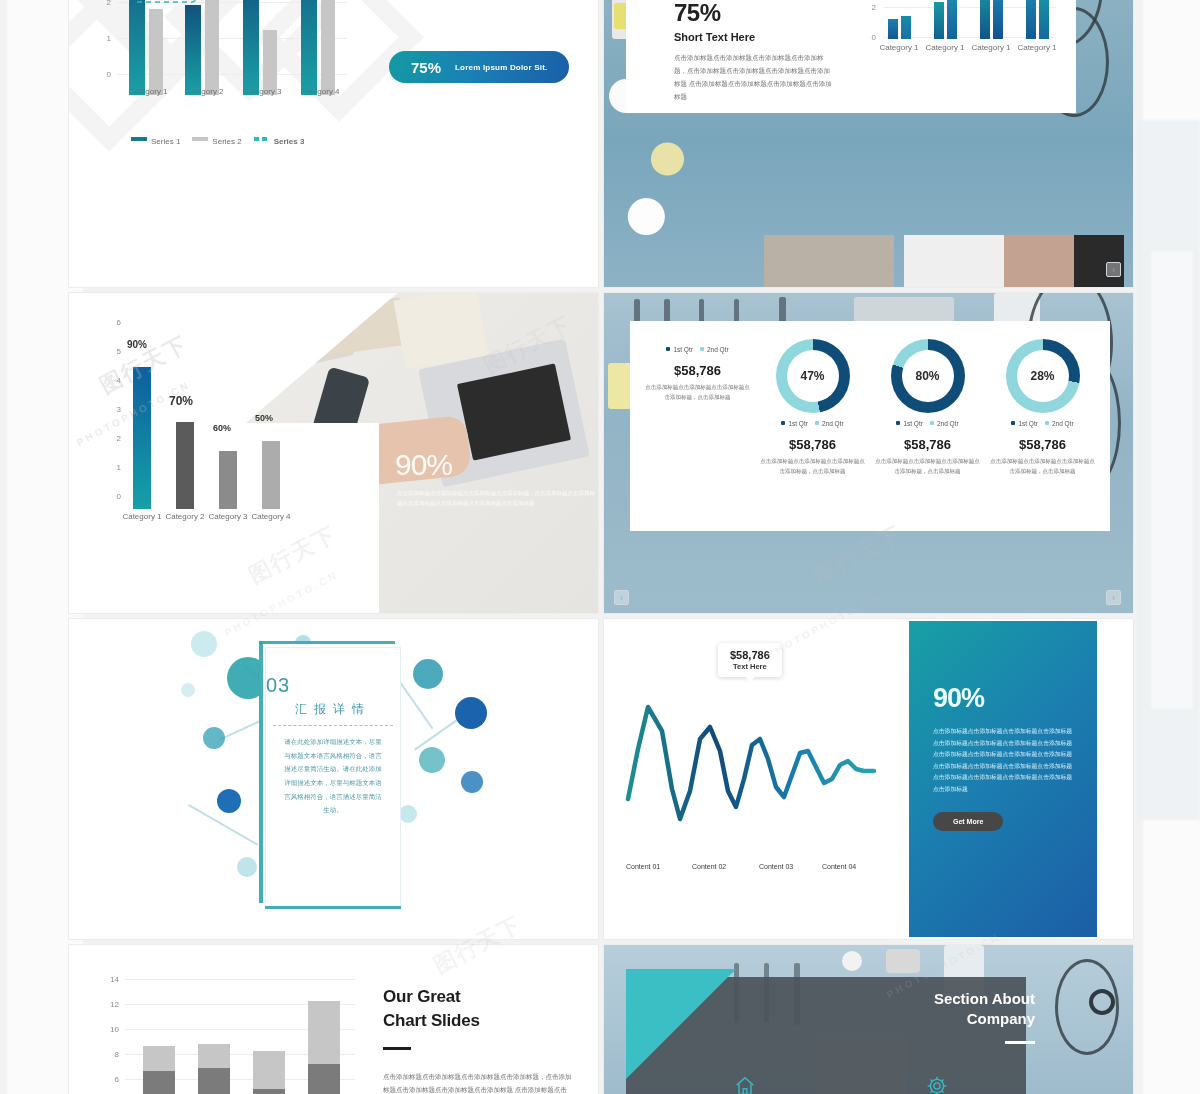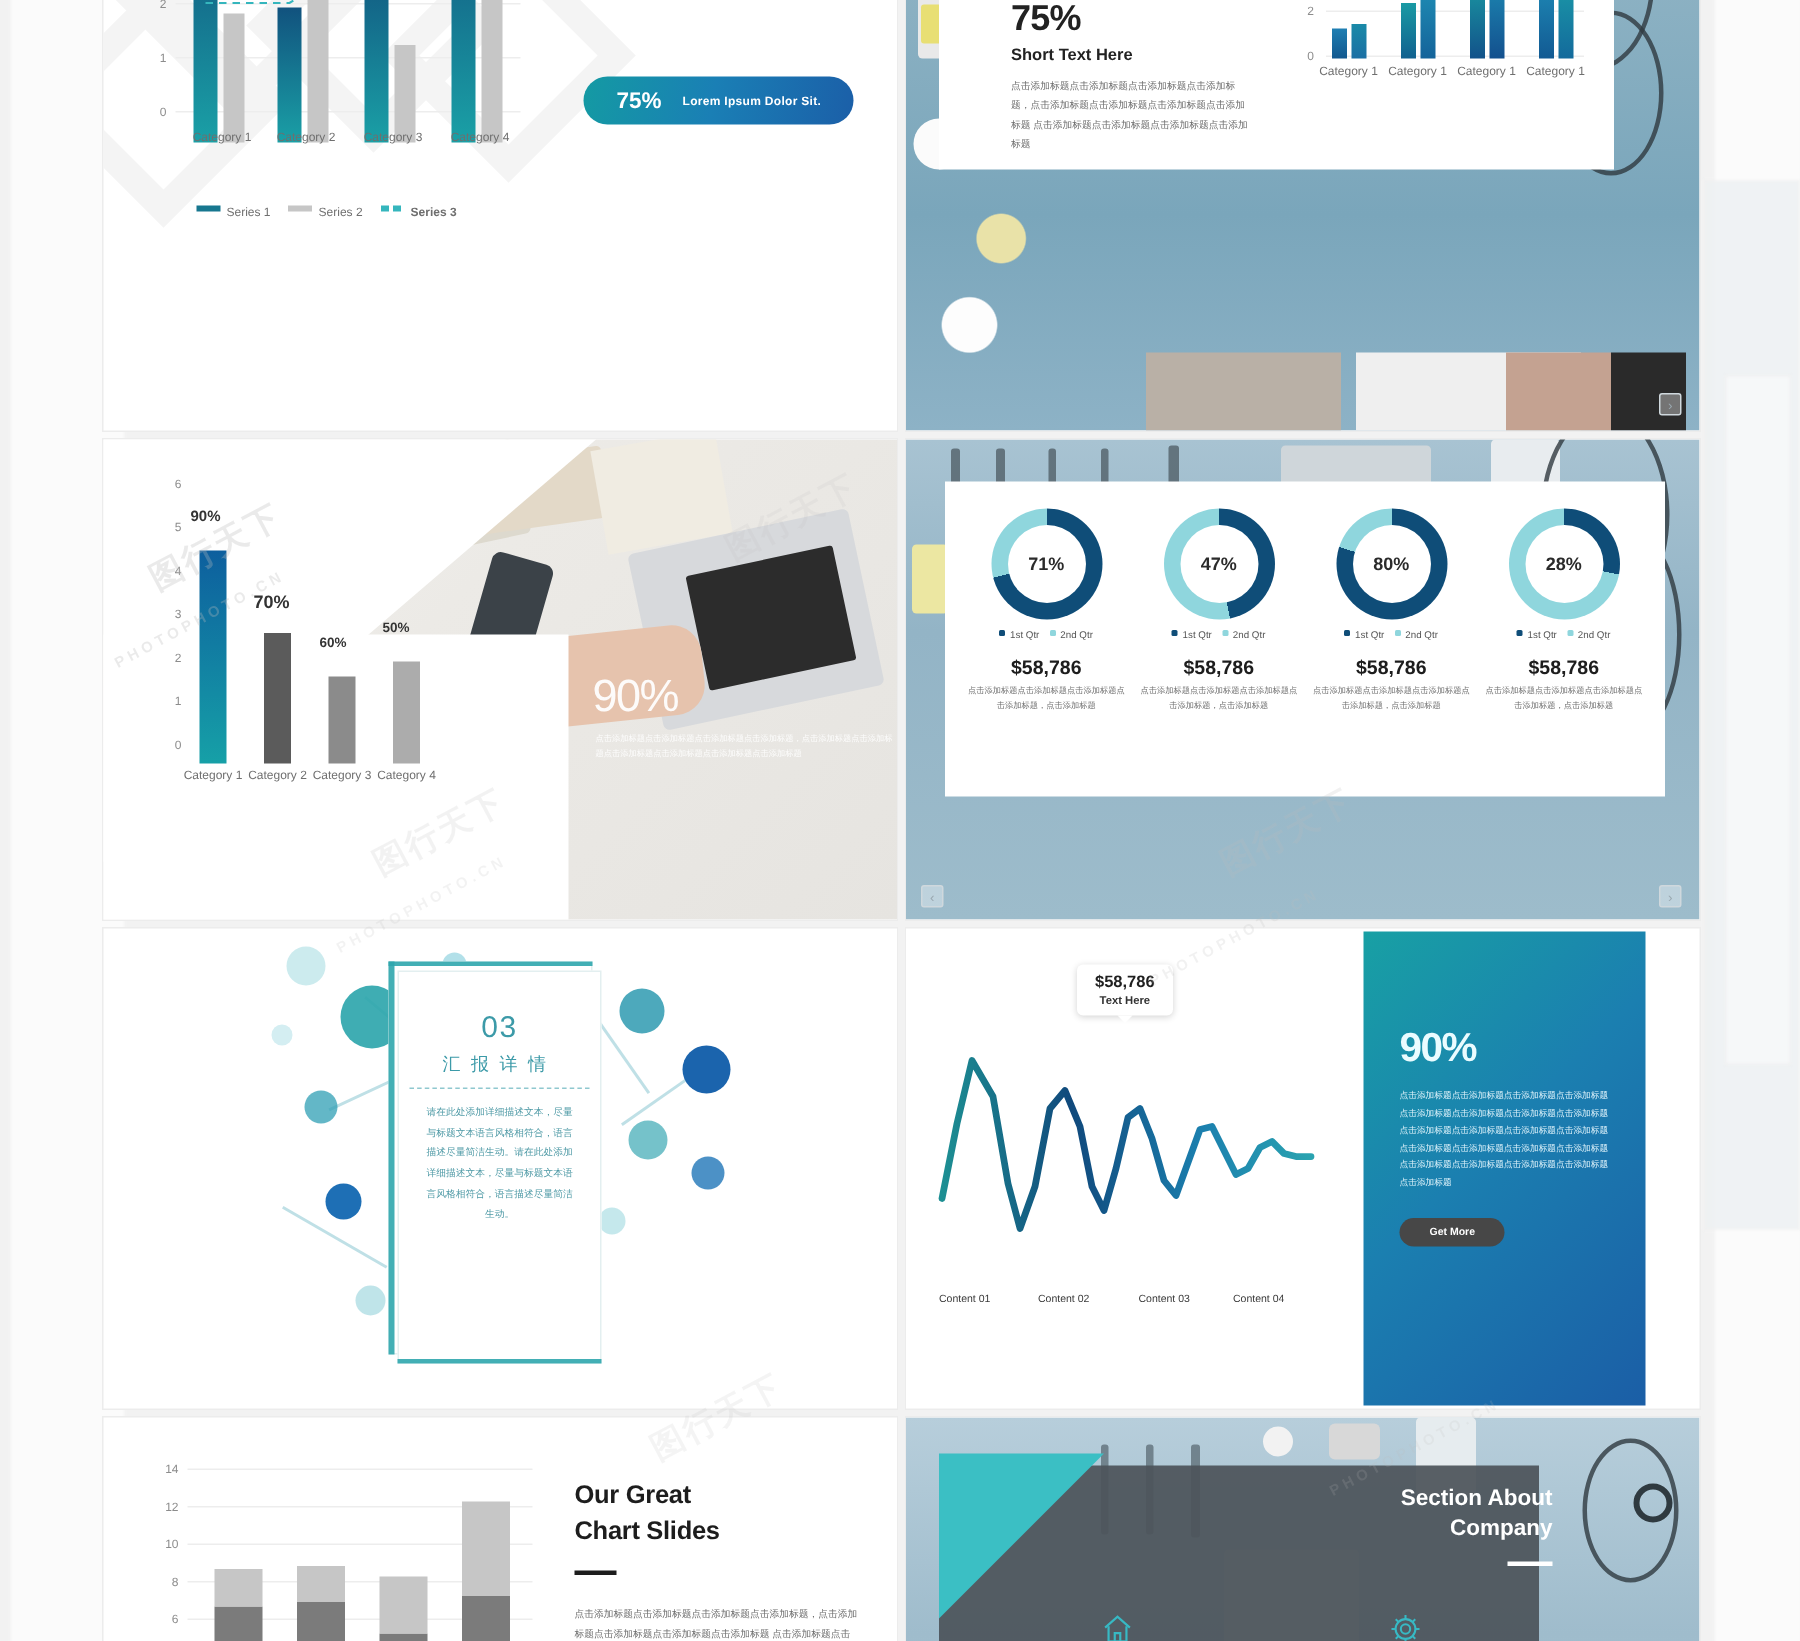--- a/index.html
+++ b/index.html
@@ -98,21 +98,21 @@
   .dlegend { font-size:6.5px; color:#555; display:flex; gap:7px; justify-content:center; margin-top:7px; }
   .dlegend em { font-style:normal; }
   .dot { display:inline-block; width:4px; height:4px; border-radius:1px; margin-right:3px; vertical-align:1px;}
   .money { font-size:13px; font-weight:700; color:#1d1d1d; text-align:center; margin-top:10px; }
   .dbody { font-size:5.5px; line-height:1.9; color:#6f6f6f; text-align:center; margin-top:4px; }
 
   
   .mol { position:absolute; border-radius:50%; }
   .mol-line { position:absolute; background:#bfe0e6; height:2px; transform-origin:0 0; }
   .s5-card { position:absolute; background:#fff; border:1px solid #e3eff0; }
-  .s5-num { font-size:20px; color:#3c9aa8; font-weight:400; text-align:center; letter-spacing:1px;}
+  .s5-num { font-size:20px; color:#3c9aa8; font-weight:400; text-align:left; letter-spacing:1px;}
   .s5-cn { font-size:12px; color:#3c9aa8; text-align:center; letter-spacing:7px; margin-top:4px;}
   .s5-dash { width:120px; border-top:1px dashed #8fc8cf; margin:7px auto 0;}
   .s5-body { font-size:6.5px; line-height:2.1; color:#4f9aa6; text-align:center; margin:9px 18px 0;}
 
   
   .tooltip { position:absolute; background:#fff; border-radius:4px; box-shadow:0 1px 5px rgba(0,0,0,.18);
              padding:6px 12px; text-align:center; }
   .tooltip .m { font-size:11px; font-weight:700; color:#1f1f1f;}
   .tooltip .t { font-size:7.5px; font-weight:700; color:#333; margin-top:1px;}
   .tooltip::after { content:""; position:absolute; left:50%; bottom:-5px; margin-left:-5px;
@@ -312,23 +312,20 @@
         <div style="position:absolute;left:250px;top:4px;width:100px;height:36px;background:#cfd6da;border-radius:3px;"></div>
         <div style="position:absolute;left:390px;top:0px;width:46px;height:60px;background:#e8ecef;border-radius:3px;"></div>
         <div class="cord" style="right:20px;top:-20px;width:86px;height:140px;"></div>
         <div class="cord" style="right:12px;top:60px;width:70px;height:140px;"></div>
         <div style="position:absolute;left:4px;top:70px;width:24px;height:46px;background:#ece7a2;border-radius:3px;"></div>
       </div>
 
       <div class="card-white" style="left:26px; top:28px; width:480px; height:210px;">
         <div style="display:flex; justify-content:space-around; padding:18px 10px 0;">
           <div style="width:108px;">
-            <div class="donut" style="margin:0 auto; background:conic-gradient(#0f4d78 0 71%, #8fd6dd 71% 100%);">
-              <b>71%</b>
-            </div>
             <div class="dlegend">
               <em><span class="dot" style="background:#0f4d78"></span><span>1st Qtr</span></em>
               <em><span class="dot" style="background:#8fd6dd"></span><span>2nd Qtr</span></em>
             </div>
             <div class="money">$58,786</div>
             <div class="dbody">点击添加标题点击添加标题点击添加标题点击添加标题，点击添加标题</div>
           </div>
           <div style="width:108px;">
             <div class="donut" style="margin:0 auto; background:conic-gradient(#0f4d78 0 47%, #8fd6dd 47% 100%);">
               <b>47%</b>

